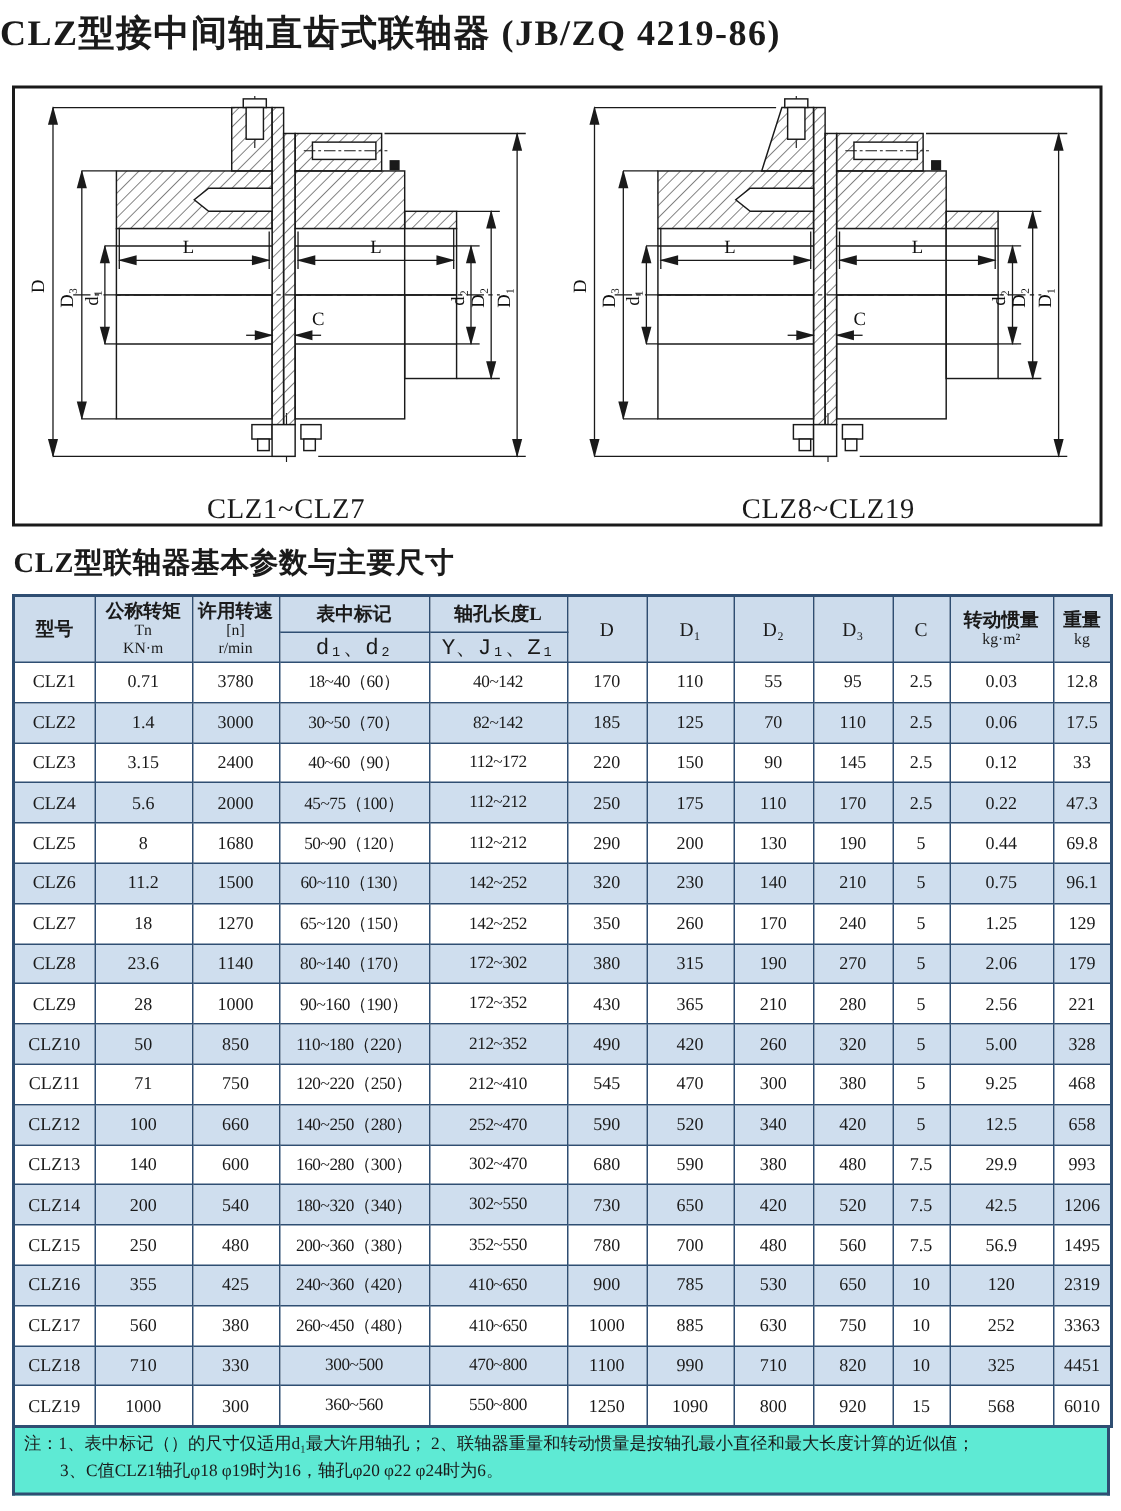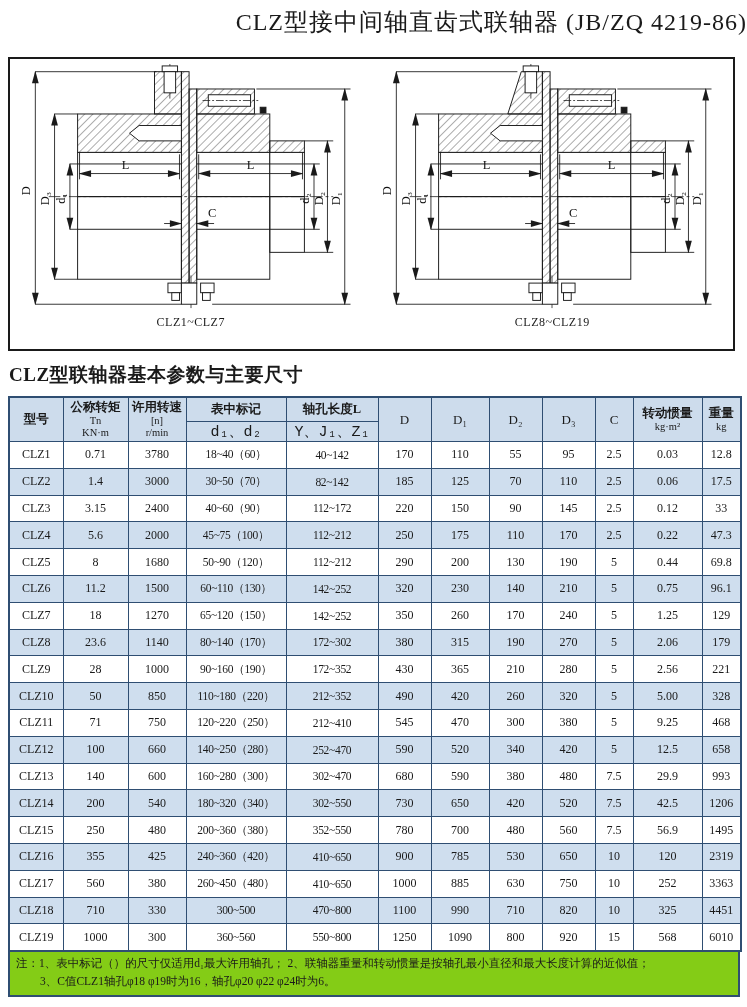--- a/index.html
+++ b/index.html
@@ -1,29 +1,29 @@
 <!DOCTYPE html>
 <html><head>
 <meta charset="utf-8">
 <style>
   html,body{margin:0;padding:0;background:#fff;}
   body{
     width:747px;height:1007px;position:relative;
     font-family:"Liberation Serif","DejaVu Serif",serif;color:#1a1a1a;
   }
   .page-title{
-    position:absolute;top:6px;left:0;width:747px;text-align:right;
-    font-size:24px;font-weight:normal;letter-spacing:1px;margin:0;
+    position:absolute;top:6px;left:0;width:747px;text-align:left;
+    font-size:24px;font-weight:bold;letter-spacing:1px;margin:0;
   }
   .drawing-box{
     position:absolute;left:8px;top:57px;width:727px;height:294px;
     border:2px solid #1a1a1a;display:flex;background:#fff;box-sizing:border-box;
   }
   .drawing{flex:1;display:flex;flex-direction:column;align-items:center;padding-top:5px;}
-  .caption{font-size:12px;letter-spacing:.5px;margin-top:1px;}
+  .caption{font-size:19px;letter-spacing:.5px;margin-top:14px;}
   .dim{font-size:13px;fill:#111;stroke:none;font-family:"Liberation Serif","DejaVu Serif",serif;}
   .section-title{
     position:absolute;top:362px;left:9px;margin:0;
     font-size:19px;font-weight:bold;letter-spacing:.5px;text-align:right;
   }
   .table-wrap{position:absolute;top:396px;left:8px;width:602px;}
   table.t{
     border-collapse:collapse;table-layout:fixed;width:732px;
     border:2px solid #2f4e72;font-size:12px;
   }
@@ -33,21 +33,21 @@
   .t thead tr:last-child th{height:19px;font-weight:normal;font-size:15px;font-family:Liberation Mono, monospace;}
   .t tbody td{height:25.8px;background:#fff;}
   .t tbody tr.alt td{background:#cfdeee;}
   .t td:nth-child(4),.t td:nth-child(5){font-size:11.5px;letter-spacing:-.3px;margin-top:16px;}
   .hname{font-size:12.5px;font-weight:bold;line-height:1.15;}
   .hsub{font-size:10.5px;font-weight:normal;line-height:1.15;}
   .hsym{font-weight:normal;font-size:13px;}
   .pre{white-space:pre-line;}
   .notes{
     width:732px;box-sizing:border-box;border:2px solid #2f4e72;border-top:none;
-    font-size:11.5px;line-height:1.55;padding:3px 6px 4px 6px;background:#84cc16;
+    font-size:11.5px;line-height:1.55;padding:3px 6px 4px 6px;background:#5eead4;
   }
   .notes .indent{padding-left:24px;}
 </style>
 </head>
 <body>
 
 <h1 class="page-title">CLZ型接中间轴直齿式联轴器 (JB/ZQ 4219-86)</h1>
 
 <div class="drawing-box">
   <div class="drawing">

